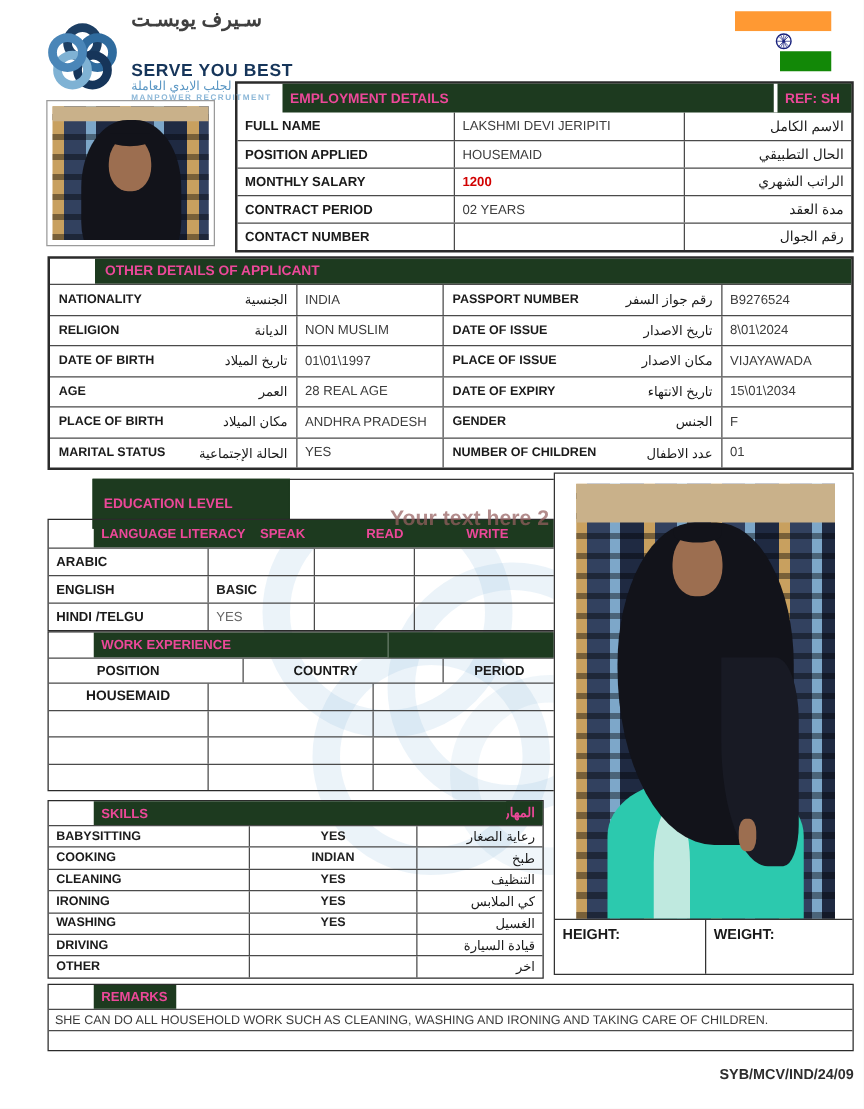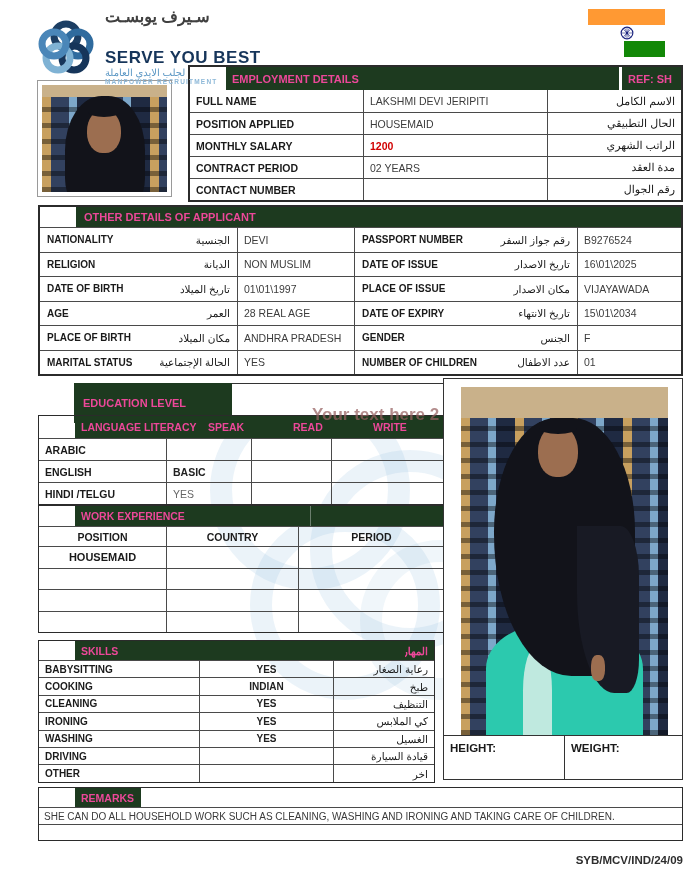--- a/index.html
+++ b/index.html
@@ -7,21 +7,21 @@
   .page {
     position: relative; width: 691px; height: 887px;
     background: #ffffff; margin: 0 auto; overflow: hidden;
     color: #1a1a1a;
   }
 
   
   .logo-wrap { position: absolute; left: 35px; top: 8px; display: flex; align-items: center; gap: 8px; z-index: 2; }
   .logo-text { display: flex; flex-direction: column; line-height: 1.1; }
   .logo-ar-title { font-size: 16px; font-weight: bold; color: #404040; }
-  .logo-en-title { font-size: 17px; font-weight: bold; color: #16355a; letter-spacing: .5px; margin-top: 23px; }
+  .logo-en-title { font-size: 14px; font-weight: bold; color: #16355a; letter-spacing: .5px; margin-top: 23px; }
   .logo-ar-sub { font-size: 10px; color: #5b97c4; }
   .logo-en-sub { font-size: 6.5px; color: #8db8d8; letter-spacing: 1.2px; font-weight: bold; }
 
   .flag { position: absolute; left: 588px; top: 9px; width: 77px; z-index: 2; }
   .flag .saffron { height: 16px; background: #ff9933; }
   .flag .white-band { height: 16px; background: #ffffff; display: flex; align-items: center; justify-content: center; }
   .flag .green { height: 16px; background: #128807; }
 
   
   .green { background: #1d3a1f; color: #ec4899; margin-left: 36px; }
@@ -72,21 +72,21 @@
   .lang { left: 38px; top: 415px; width: 407px; border-width: 1.5px; }
   .lang-head { display: grid; grid-template-columns: 127px 85px 80px 1fr; height: 22px; }
   .lang-head .cell { font-size: 10.5px; font-weight: bold; }
   .lang-row { display: grid; grid-template-columns: 127px 85px 80px 1fr; height: 22px; border-top: 1px solid #4a4a4a; }
 
   
   .work { left: 38px; top: 505px; width: 407px; border-width: 1.5px; }
   .work-bar { display: grid; grid-template-columns: 199px 1fr; height: 20px; }
   .work-bar .cell { font-size: 10.5px; font-weight: bold; }
   .work-bar .seam { border-left: 1px solid rgba(255,255,255,.35); }
-  .work-head { display: grid; grid-template-columns: 127px 132px 1fr; height: 20px; border-top: 1px solid #4a4a4a; }
+  .work-head { display: grid; grid-template-columns: 127px 132px 1fr; height: 20px; border-top: 1px solid #4a4a4a; gap: 28px; }
   .work-head .cell { font-size: 10.5px; font-weight: bold; justify-content: center; }
   .work-row { display: grid; grid-template-columns: 127px 132px 1fr; height: 21.5px; border-top: 1px solid #4a4a4a; }
   .work-row .cell { justify-content: center; font-size: 11px; font-weight: bold; }
 
   
   .skills { left: 38px; top: 640px; width: 397px; border-width: 1.5px; }
   .skills-bar { display: grid; grid-template-columns: 294px 1fr; height: 19px; }
   .skills-bar .cell { font-size: 10.5px; font-weight: bold; }
   .skills-row { display: grid; grid-template-columns: 160px 134px 1fr; height: 17.4px; border-top: 1px solid #4a4a4a; }
   .skills-row .lbl { font-size: 10px; }
@@ -217,38 +217,38 @@
   </div>
 
   <div class="tbl od">
     <div class="od-title green">OTHER DETAILS OF APPLICANT</div>
 
     <div class="od-row">
       <div class="od-label">
           <span class="en">NATIONALITY</span>
           <span class="arr">الجنسية</span>
         </div>
-      <div class="cell val bl">DEVI</div>
+      <div class="cell val bl">INDIA</div>
       <div class="od-label bl">
           <span class="en">PASSPORT NUMBER</span>
           <span class="arr">رقم جواز السفر</span>
         </div>
       <div class="cell val bl">B9276524</div>
     </div>
     <div class="od-row">
       <div class="od-label">
           <span class="en">RELIGION</span>
           <span class="arr">الديانة</span>
         </div>
       <div class="cell val bl">NON MUSLIM</div>
       <div class="od-label bl">
           <span class="en">DATE OF ISSUE</span>
           <span class="arr">تاريخ الاصدار</span>
         </div>
-      <div class="cell val bl">16\01\2025</div>
+      <div class="cell val bl">8\01\2024</div>
     </div>
     <div class="od-row">
       <div class="od-label">
           <span class="en">DATE OF BIRTH</span>
           <span class="arr">تاريخ الميلاد</span>
         </div>
       <div class="cell val bl">01\01\1997</div>
       <div class="od-label bl">
           <span class="en">PLACE OF ISSUE</span>
           <span class="arr">مكان الاصدار</span>

